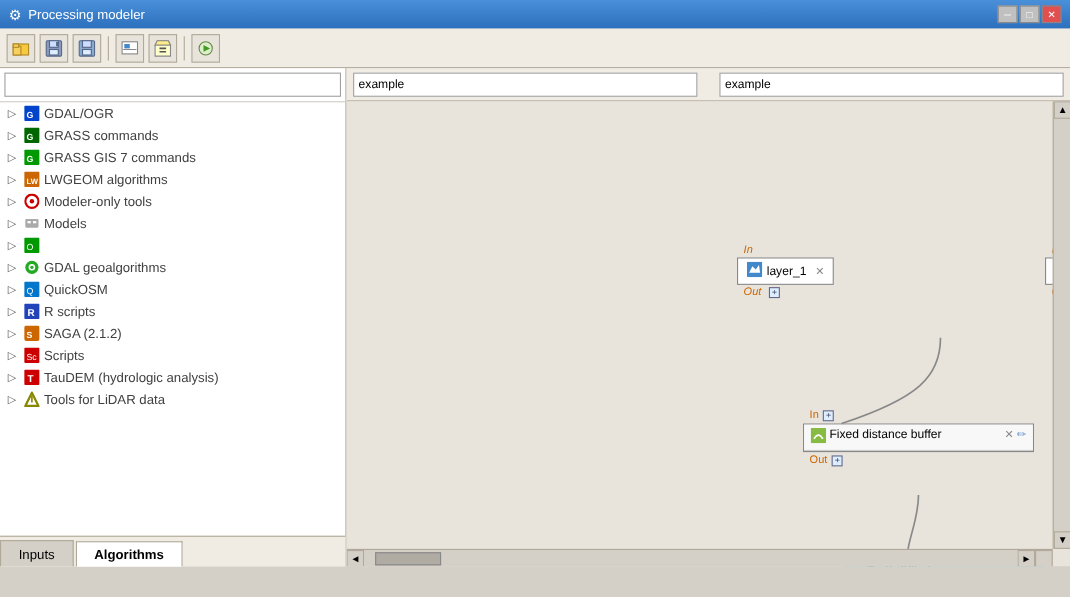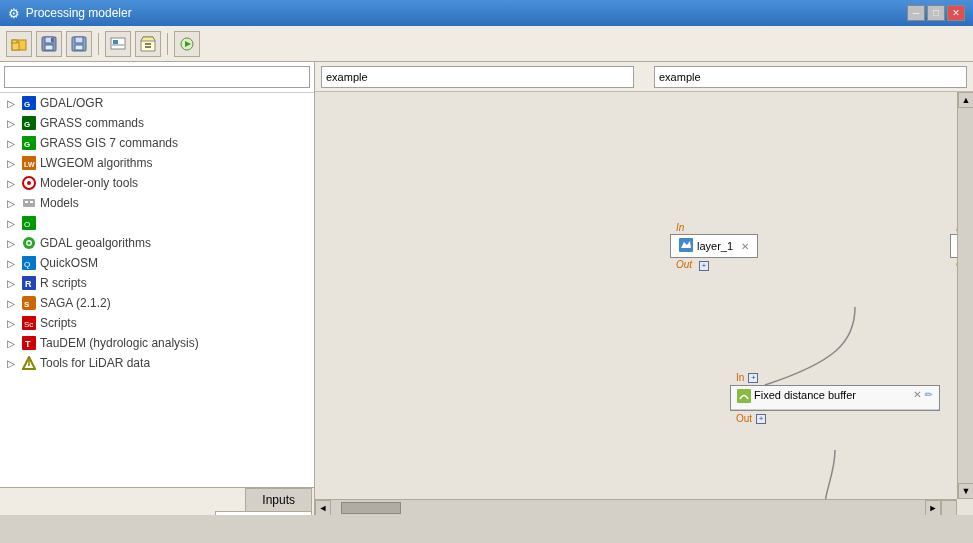--- a/index.html
+++ b/index.html
@@ -99,21 +99,20 @@
     }
     .tree-label { font-size: 12px; color: #404040; }
 
     
     .bottom-tabs {
       height: 28px;
       background: #f0ece4;
       border-top: 1px solid #b0a898;
       display: flex;
       align-items: flex-end;
-      flex-direction: column;
     }
     .tab {
       padding: 4px 16px;
       background: #d4d0c8;
       border: 1px solid #b0a898;
       border-bottom: none;
       margin-right: 2px;
       cursor: pointer;
       font-size: 12px;
       height: 24px;

